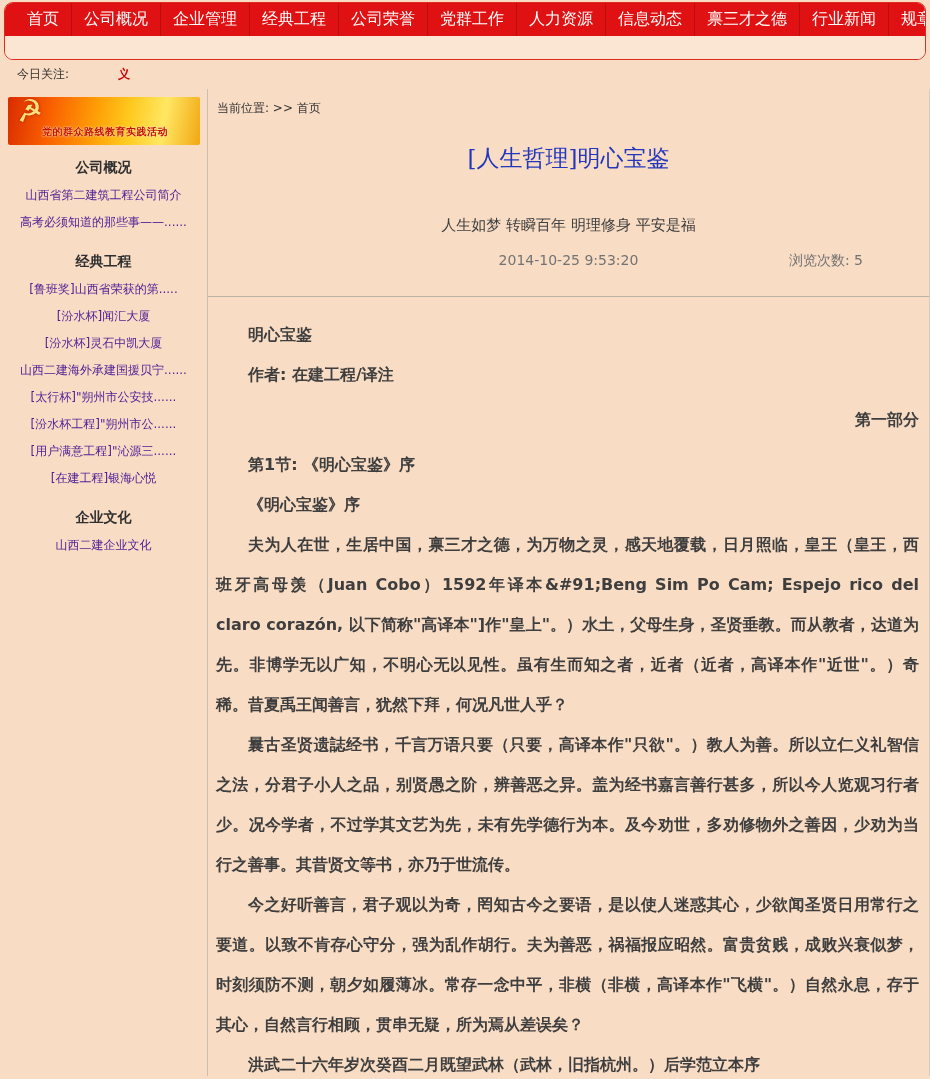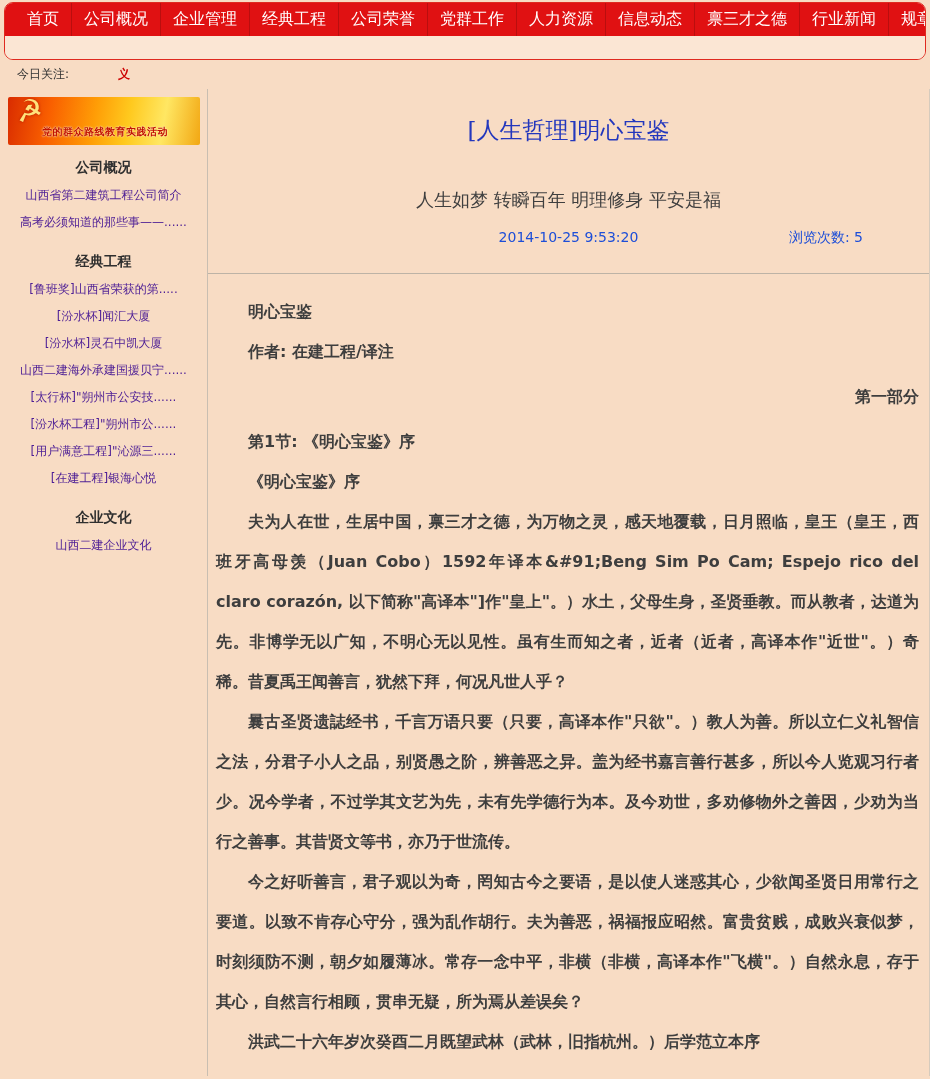--- a/index.html
+++ b/index.html
@@ -116,29 +116,29 @@
     margin-top: 26px;
     text-align: center;
     font-size: 23px;
     font-weight: normal;
     color: #2337bd;
     font-family: "DejaVu Serif", "Liberation Serif", serif;
   }
   .article-subtitle {
     margin-top: 42px;
     text-align: center;
-    font-size: 18px;
+    font-size: 15px;
     color: #3f3f3f;
   }
   .article-meta {
     margin-top: 17px;
     position: relative;
     text-align: center;
     font-size: 14px;
-    color: #1d4ed8;
+    color: #737373;
   }
   .views { position: absolute; right: 66px; top: 0; }
   .article {
     padding: 18px 10px 0 8px;
     font-size: 16px;
     line-height: 40px;
     text-align: justify;
     color: #3e3e3e;
   }
   .article p.plain  { text-indent: 2em; font-weight: bold; }
@@ -189,20 +189,24 @@
         <div class="side-item">[太行杯]"朔州市公安技......</div>
         <div class="side-item">[汾水杯工程]"朔州市公......</div>
         <div class="side-item">[用户满意工程]"沁源三......</div>
         <div class="side-item">[在建工程]银海心悦</div>
         <div class="side-section-title">企业文化</div>
         <div class="side-item">山西二建企业文化</div>
       </div>
   </div>
 
   <div class="main">
+    <div class="breadcrumb">
+      <span>当前位置: &gt;&gt;</span>
+      <span class="crumb-link">首页</span>
+    </div>
 
     <div class="article-header">
       <div class="article-title">[人生哲理]明心宝鉴</div>
       <div class="article-subtitle">人生如梦 转瞬百年 明理修身 平安是福</div>
       <div class="article-meta">
         <span>2014-10-25 9:53:20</span>
         <span class="views">浏览次数: 5</span>
       </div>
     </div>
 

